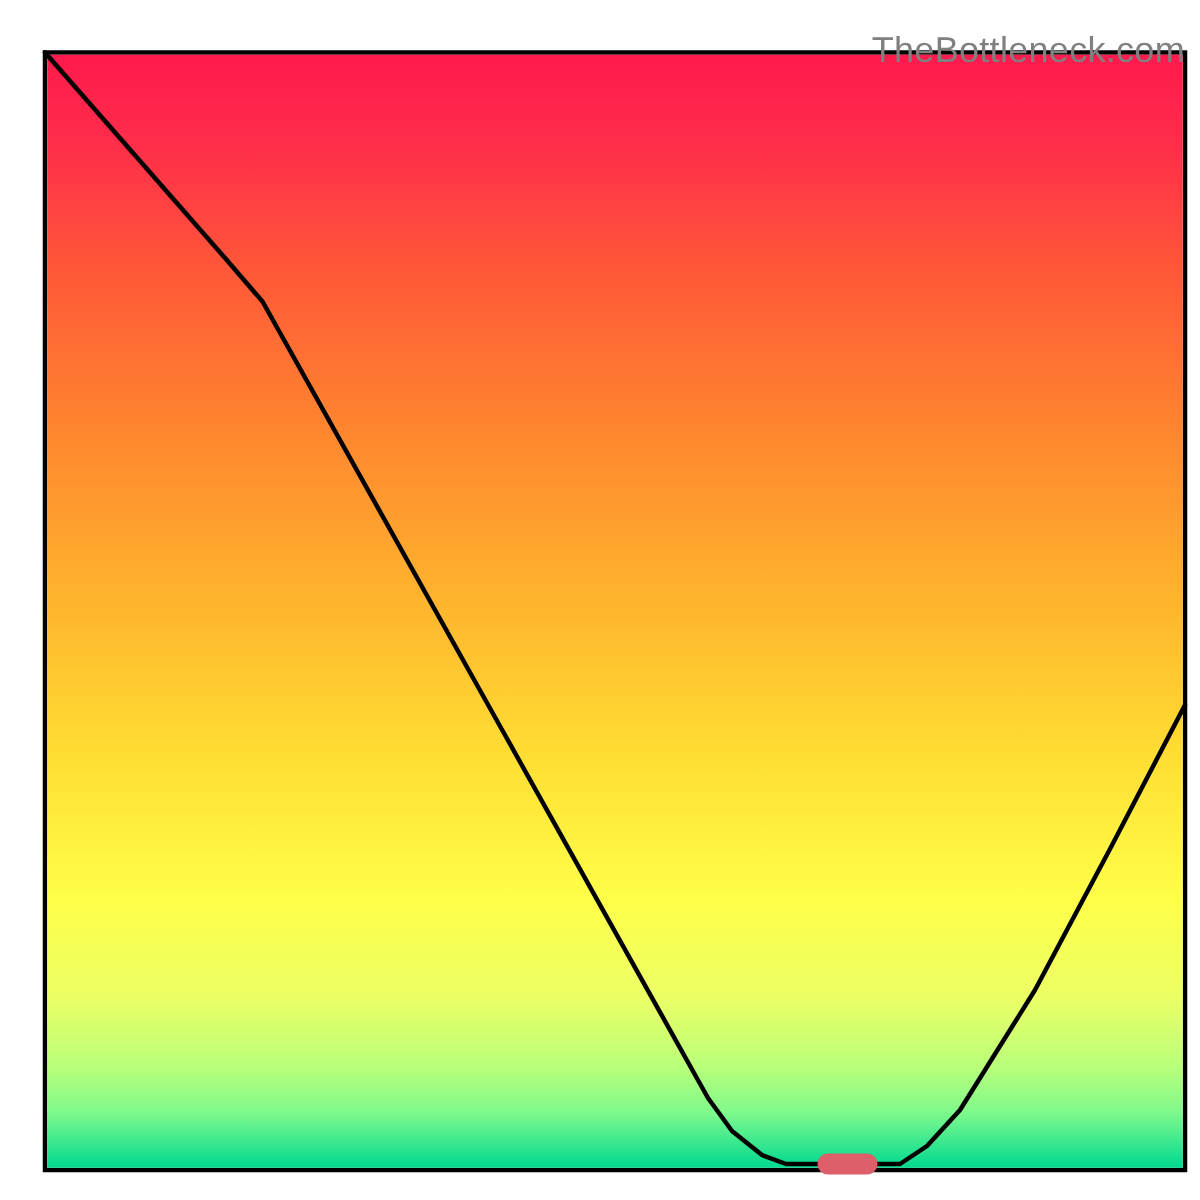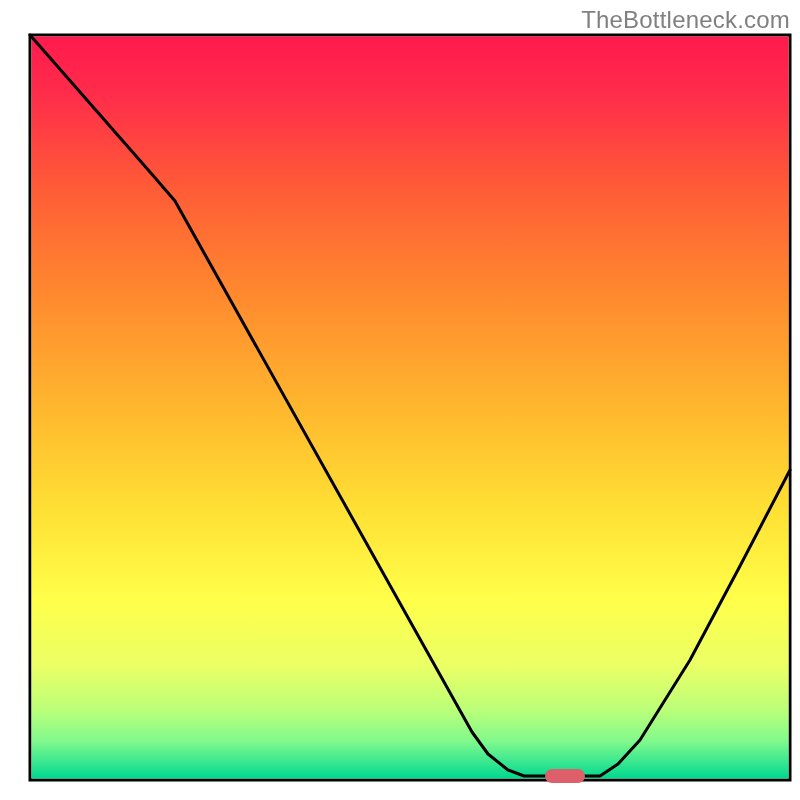--- a/index.html
+++ b/index.html
@@ -11,21 +11,21 @@
     overflow: hidden;
     font-family: Arial, Helvetica, sans-serif;
   }
   .stage {
     position: relative;
     width: 800px;
     height: 800px;
   }
   .watermark {
     position: absolute;
-    top: 6px;
+    top: 20px;
     right: 10px;
     color: #808080;
     font-size: 24px;
     font-weight: 500;
     letter-spacing: 0.2px;
     user-select: none;
   }
   svg {
     position: absolute;
     top: 0;

